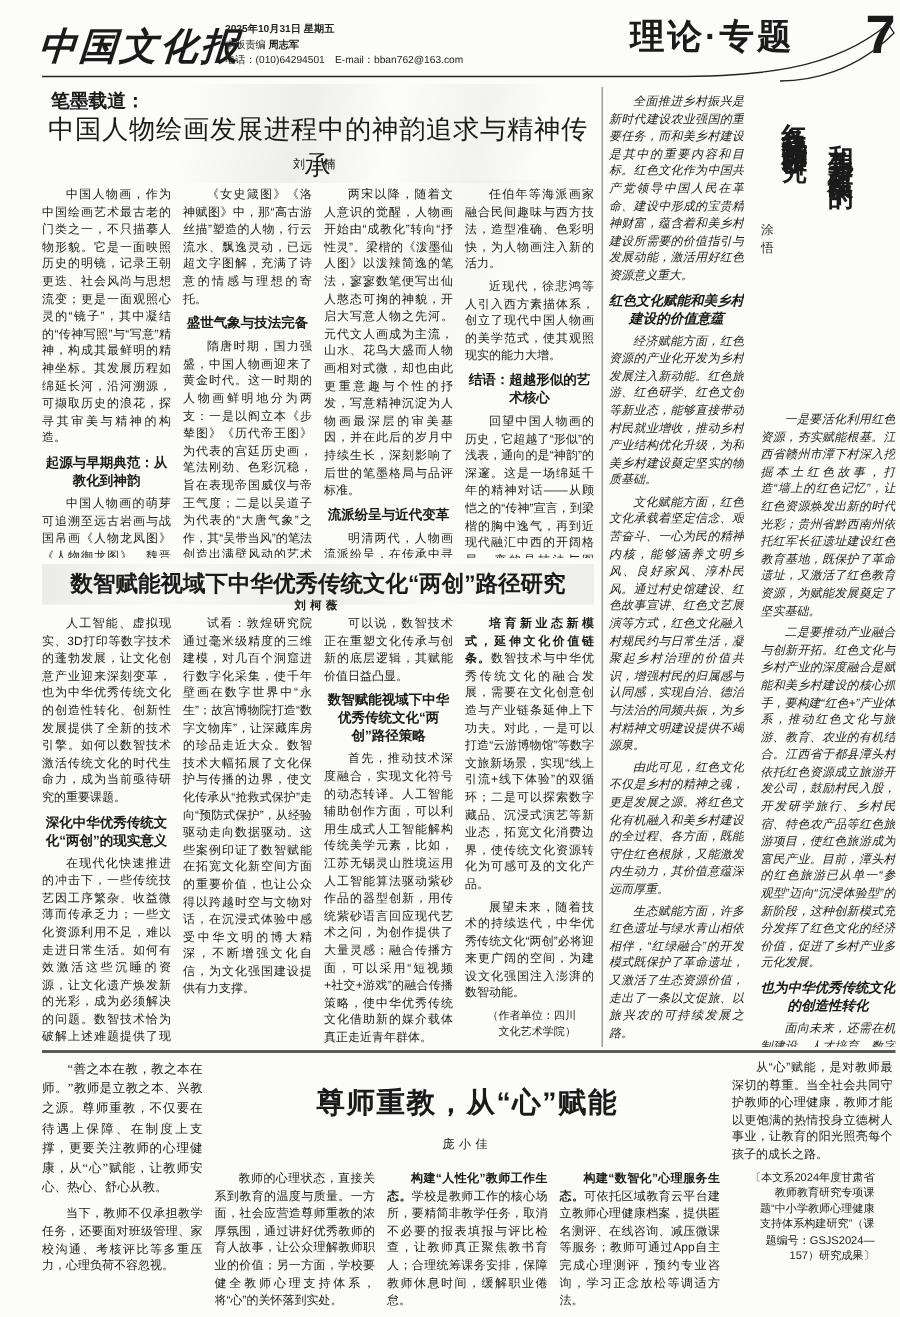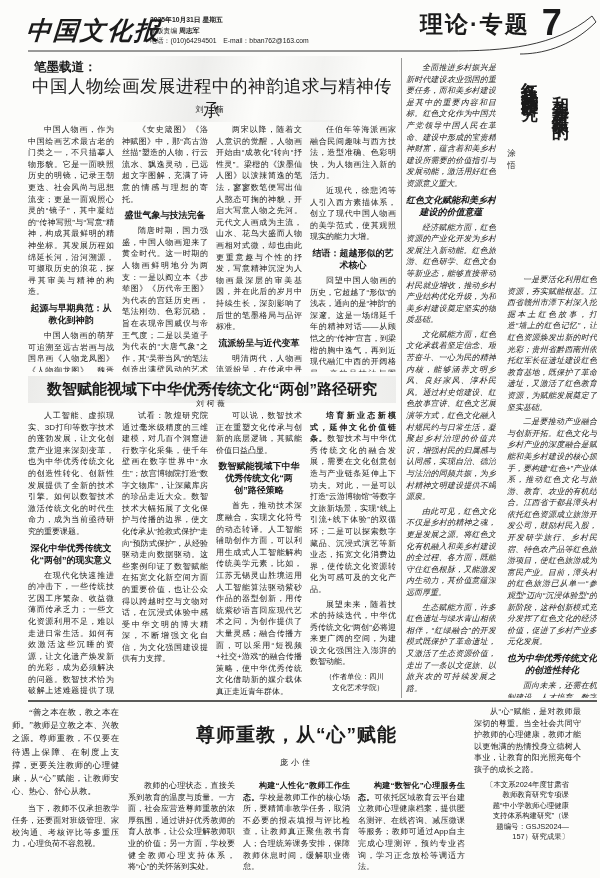--- a/index.html
+++ b/index.html
@@ -4,21 +4,21 @@
 <style>
   html,body{margin:0;padding:0;background:#e9e9e7;}
   .page{position:relative;width:600px;height:878px;background:#fcfcfa;overflow:hidden;
         font-family:"Liberation Sans","DejaVu Sans",sans-serif;color:#1b1b1b;margin:0 auto;}
   
   .masthead{position:absolute;left:26px;top:14px;font-family:"DejaVu Serif","Liberation Serif",serif;
             font-size:25px;font-weight:bold;font-style:italic;letter-spacing:2px;transform:skewX(-4deg);}
   .hmeta{position:absolute;left:150px;top:15px;font-size:6.8px;line-height:10.5px;color:#222;}
   .hmeta .d1{font-weight:bold;}
   .hmeta .ed b{font-weight:bold;}
-  .sect{position:absolute;top:8px;left:420px;width:177px;display:flex;justify-content:flex-start;
+  .sect{position:absolute;top:8px;left:420px;width:177px;display:flex;justify-content:space-between;
         align-items:flex-end;gap:12px;}
   .sect .s1{font-size:23px;font-weight:bold;letter-spacing:2px;line-height:1;padding-bottom:3px;}
   .sect .s2{font-size:36px;font-weight:bold;line-height:0.85;}
   .toplines{position:absolute;left:0;top:0;width:600px;height:60px;pointer-events:none;}
   
   .wash{position:absolute;pointer-events:none;}
   .wash-a{left:32px;top:56px;width:364px;height:66px;
       background:linear-gradient(100deg,rgba(0,0,0,0) 25%,rgba(0,0,0,.06) 46%,rgba(0,0,0,0) 62%,rgba(0,0,0,.04) 78%,rgba(0,0,0,0) 90%);}
   .wash-b{left:150px;top:120px;width:250px;height:150px;
       background:linear-gradient(115deg,rgba(0,0,0,0) 40%,rgba(0,0,0,.025) 55%,rgba(0,0,0,0) 70%);}
@@ -29,40 +29,40 @@
   .hrule-mid{position:absolute;left:28px;top:700px;width:569px;height:2px;background:#5a5a58;}
   
   .main-kicker{position:absolute;left:34px;top:59px;font-size:12.5px;font-weight:bold;
                font-family:"Liberation Serif",serif;}
   .main-title{position:absolute;left:24px;top:74px;width:376px;text-align:center;
               font-size:17.5px;font-weight:normal;letter-spacing:0.5px;}
   .main-author{position:absolute;left:28px;top:104px;width:368px;text-align:center;
                font-size:8px;letter-spacing:5px;}
   .digital-title{position:absolute;left:28px;top:380px;width:368px;text-align:center;
                  font-size:15px;font-weight:bold;}
-  .digital-author{position:absolute;left:28px;top:399px;width:368px;text-align:center;font-size:7.5px;letter-spacing:3px;}
+  .digital-author{position:absolute;left:28px;top:399px;width:368px;text-align:center;font-size:7.5px;letter-spacing:3px;font-weight:bold;}
   .rural-vtitle{position:absolute;left:497px;top:68px;height:215px;writing-mode:vertical-rl;}
   .rural-vtitle .v1{display:block;font-size:17px;font-weight:bold;letter-spacing:4px;margin-left:8px;padding-top:14px;}
   .rural-vtitle .v2{display:block;font-size:17px;font-weight:bold;letter-spacing:2.5px;}
   .rural-vtitle .va{display:block;font-size:8.5px;letter-spacing:5px;padding-top:74px;margin-left:9px;color:#333;}
   
   .cols{position:absolute;display:flex;gap:8px;}
   .col{flex:1;overflow:hidden;}
   .col p.para{margin:0 0 3px;font-size:8px;line-height:11.6px;text-align:justify;text-indent:16px;}
   .col p.para b{font-weight:bold;}
   .col h4.sub{font-size:9px;font-weight:bold;text-align:center;margin:4px 0 4px;line-height:12px;}
   .col p.note{margin:4px 12px 0;font-size:7.4px;line-height:10.5px;text-align:right;color:#222;}
   .col p.quote{margin:0 0 5px;font-size:8.4px;line-height:13.2px;text-align:justify;
                font-family:"Liberation Serif","DejaVu Serif",serif;color:#222;text-indent:17px;}
   .cols-main{left:28px;top:124px;width:368px;height:248px;}
   .cols-digital{left:28px;top:410px;width:368px;height:288px;}
   .cols-rural{left:406px;top:62px;width:191px;height:636px;gap:11px;font-style:italic;}
   .cols-rural .col:nth-child(2){padding-top:212px;}
   
-  .teacher{position:absolute;left:12px;top:706px;width:569px;height:168px;display:flex;gap:8px;justify-content:space-between;}
+  .teacher{position:absolute;left:28px;top:706px;width:569px;height:168px;display:flex;gap:8px;}
   .t-side{width:107px;flex:none;overflow:hidden;}
   .t-mid{width:337px;flex:none;}
   .t-title{text-align:center;font-size:19px;font-weight:bold;margin-top:16px;letter-spacing:1px;}
   .t-author{text-align:center;font-size:8px;letter-spacing:3px;margin-top:9px;}
   .cols-tmid{position:relative;display:flex;gap:8px;margin-top:12px;height:96px;}
 </style>
 </head>
 <body>
 
 <div class="page">

